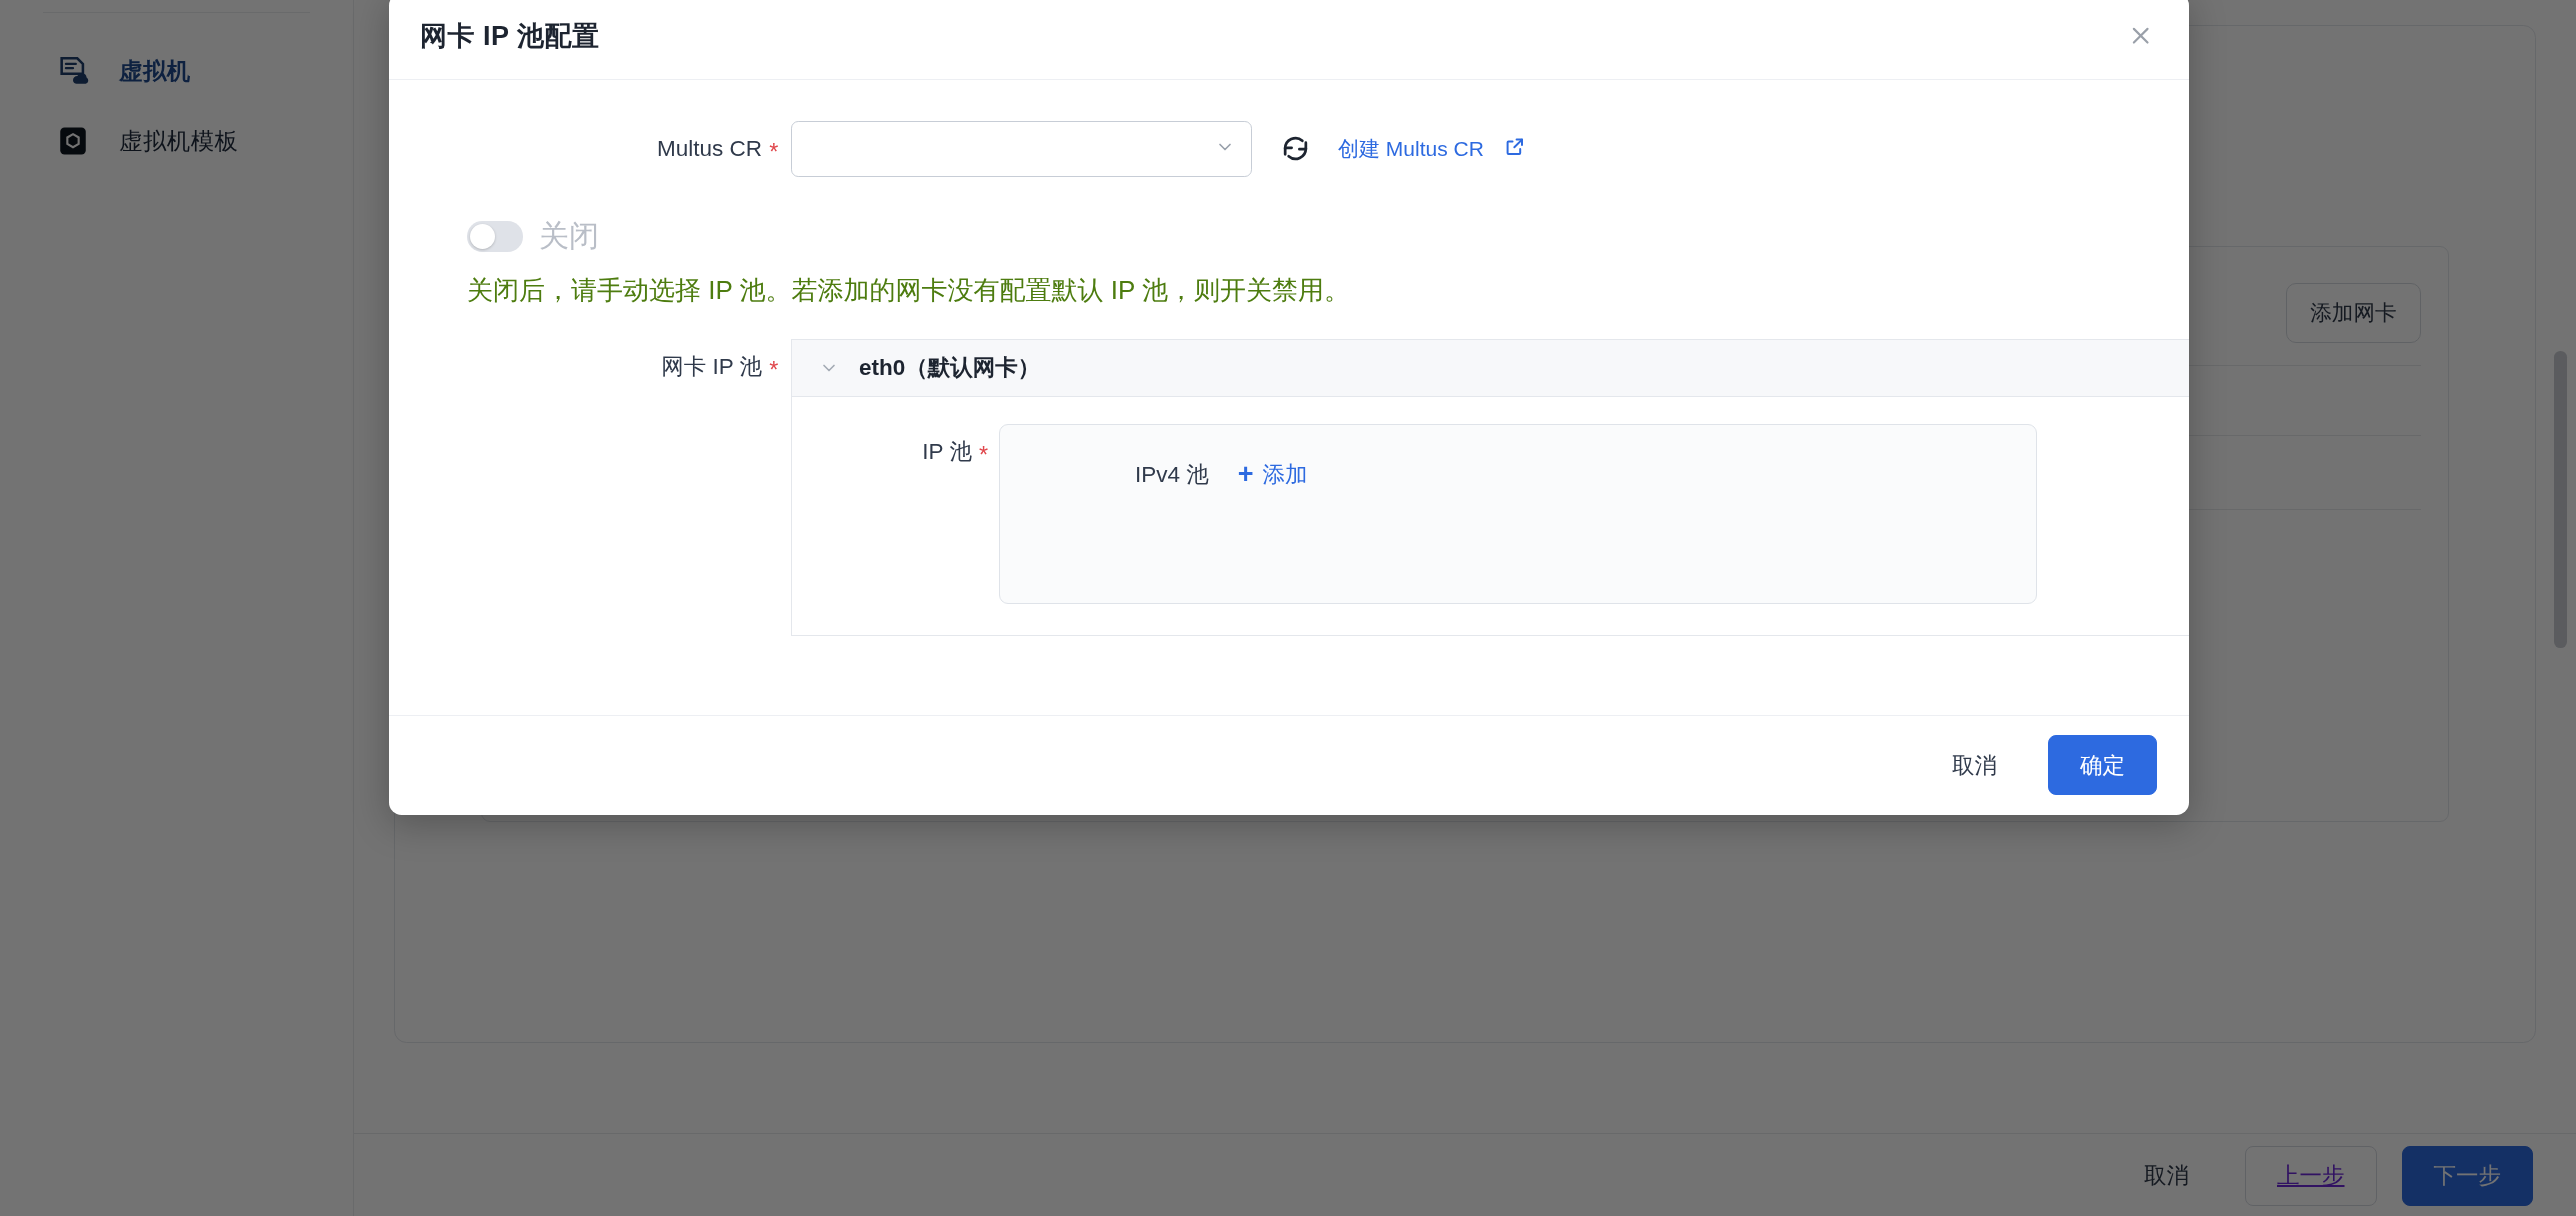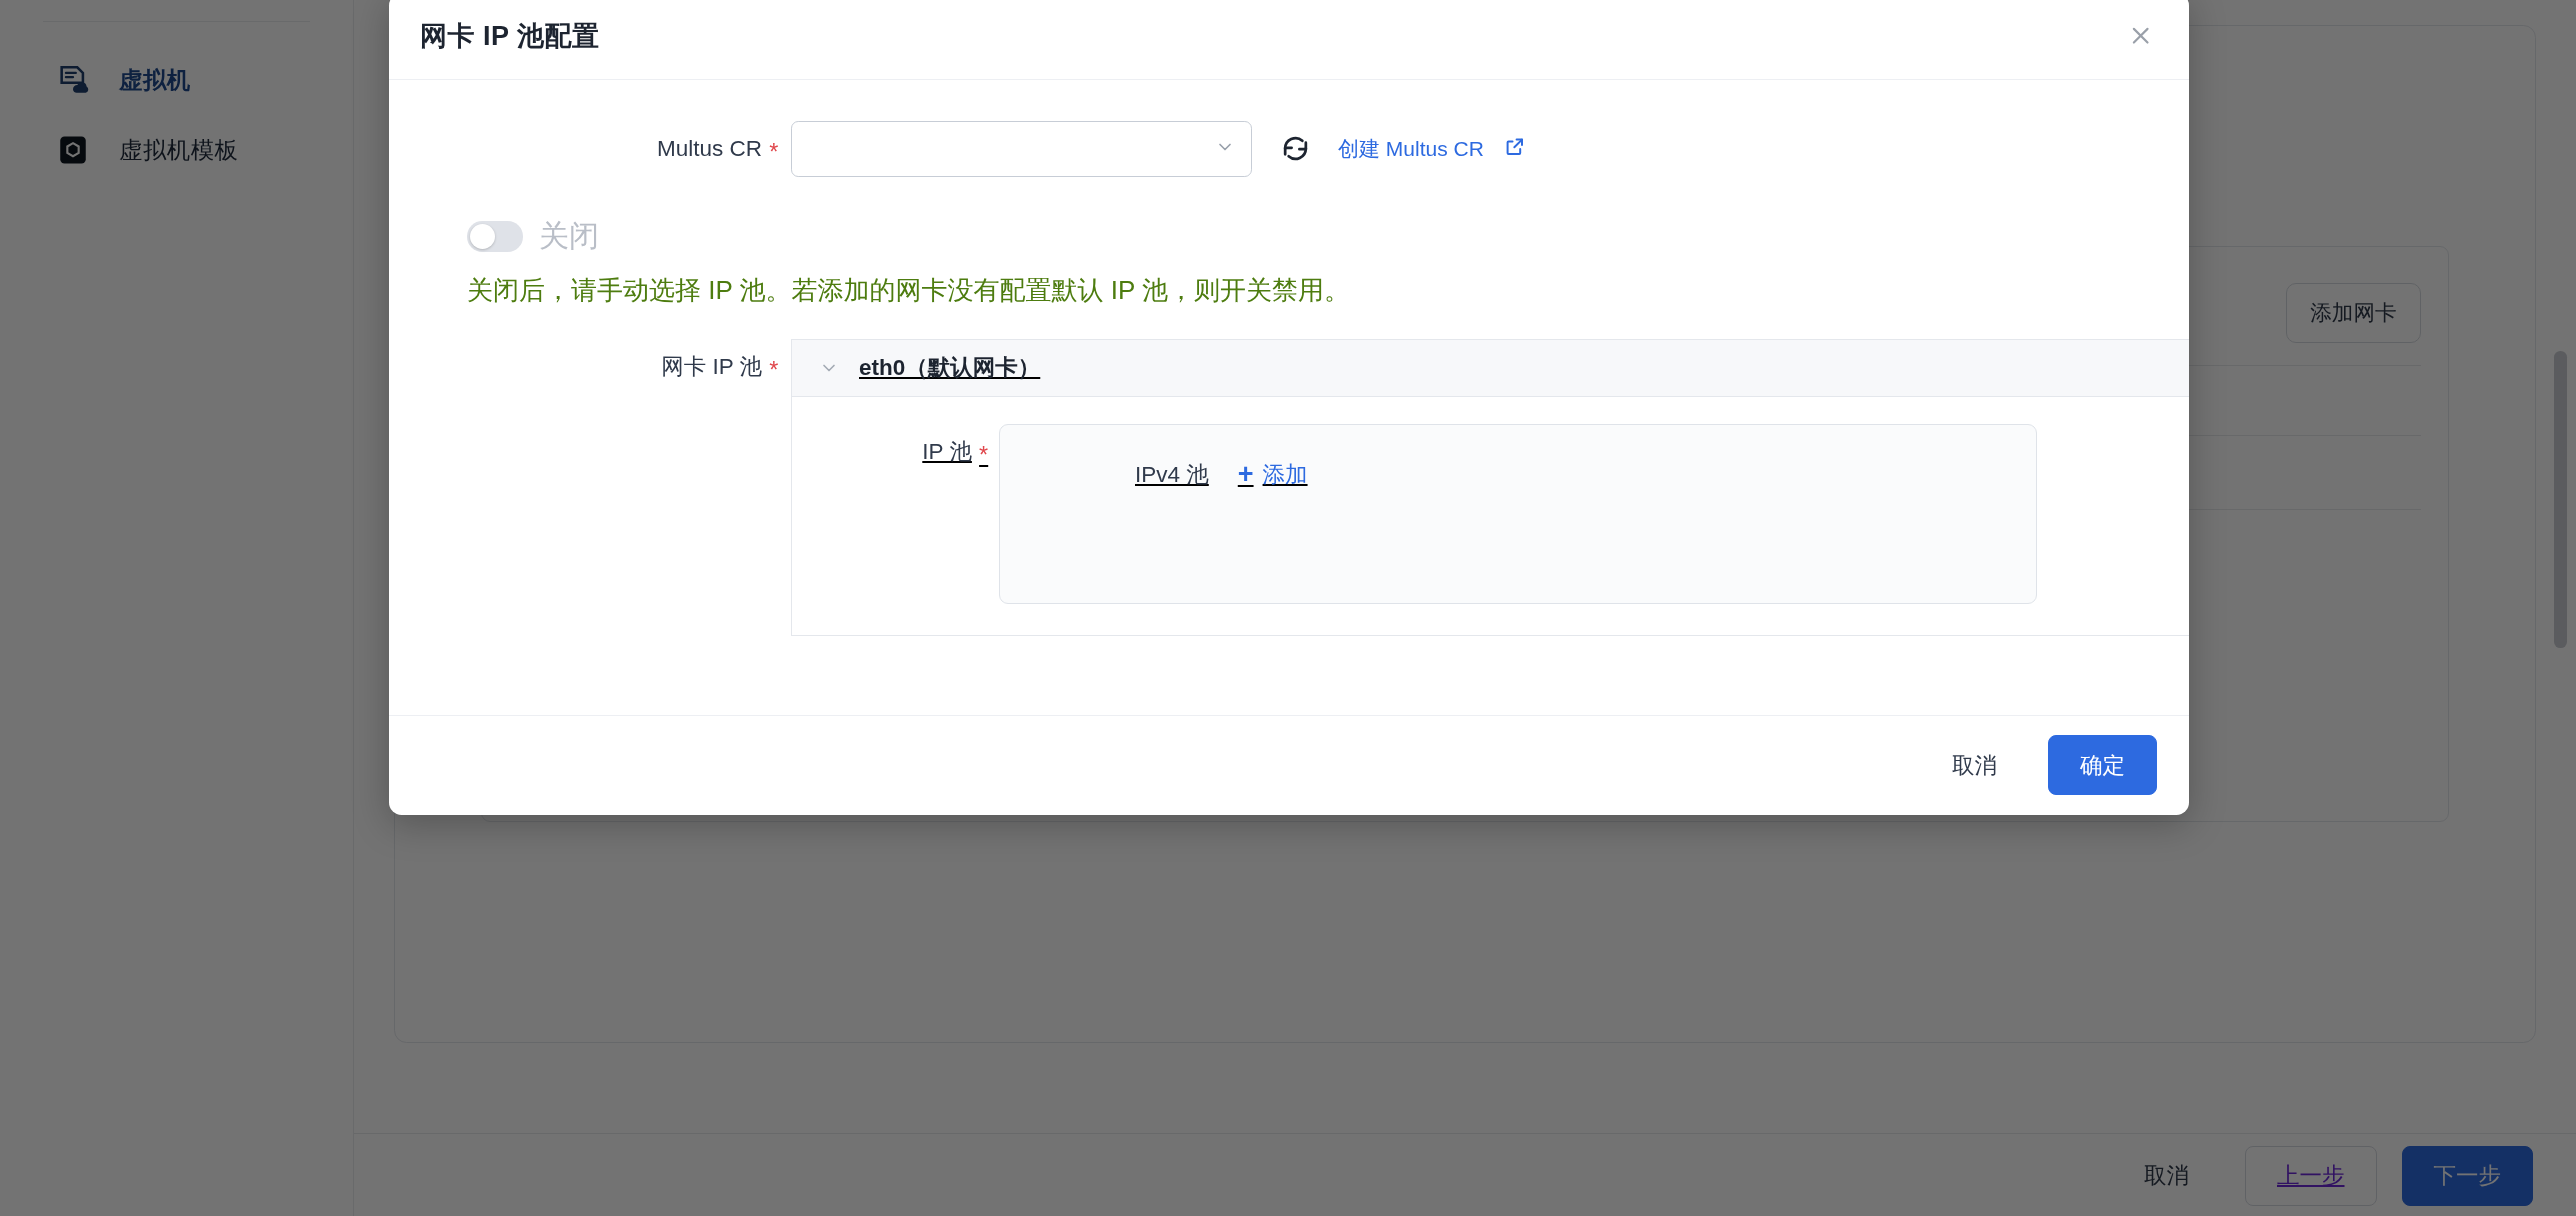--- a/index.html
+++ b/index.html
@@ -5,21 +5,21 @@
   html,body{margin:0;padding:0;}
   body{
     width:2576px;height:1217px;overflow:hidden;
     font-family:"Liberation Sans","DejaVu Sans",sans-serif;
     background:#ffffff;position:relative;
   }
   
   #app{position:absolute;inset:0;background:#ffffff;display:flex;}
   .sidebar{
     width:354px;flex:none;background:#ffffff;border-right:0.9px solid #e8eaee;
-    padding-top:14px;box-sizing:border-box;
+    padding-top:5px;box-sizing:border-box;
   }
   .sb-divider{height:0.9px;background:#e8eaee;margin:7.2px 43px 23.4px 43px;}
   .sb-item{display:flex;align-items:center;gap:27px;padding:16px 0 16px 54px;cursor:pointer;}
   .sb-icon{width:38px;height:38px;flex:none;display:flex;align-items:center;justify-content:center;}
   .sb-label{font-size:23.4px;color:#1f2b3d;letter-spacing:0.5px;}
   .sb-item.active .sb-label{color:#1f4b8e;font-weight:600;}
   .content{flex:1;position:relative;background:#ffffff;display:flex;flex-direction:column;}
   .content-scroll{flex:1;padding:25px 40px 0 40px;box-sizing:border-box;position:relative;overflow:hidden;}
   .panel-card{
     background:#ffffff;border:0.9px solid #e3e6eb;border-radius:12.6px;
@@ -88,21 +88,21 @@
   .refresh-ic{width:36px;height:36px;cursor:pointer;display:flex;align-items:center;justify-content:center;}
   .link{color:#2d6ae0;font-size:21px;cursor:pointer;display:flex;align-items:center;gap:20px;}
   
   .switch-line{display:flex;align-items:center;gap:16px;height:56px;}
   .switch{width:56px;height:31px;border-radius:15.3px;background:#dfe2e8;position:relative;cursor:pointer;flex:none;}
   .switch .knob{position:absolute;left:2.7px;top:2.7px;width:25px;height:25px;border-radius:50%;
                 background:#fff;box-shadow:0 0.9px 2.7px rgba(0,0,0,.2);}
   .switch-text{font-size:30px;color:#b9bec7;}
   .hint{font-size:26px;color:#4d7c0f;margin-top:5.4px;line-height:1.6;}
   
-  .collapse{border:0.9px solid #e4e7ec;border-radius:0;width:1405px;box-sizing:border-box;overflow:hidden;background:#fff;text-decoration:underline;}
+  .collapse{border:0.9px solid #e4e7ec;border-radius:0;width:1405px;box-sizing:border-box;overflow:hidden;background:#fff;}
   .collapse-head{height:56px;background:#f7f8fa;display:flex;align-items:center;gap:20px;
                  padding:0 27px;border-bottom:0.9px solid #e4e7ec;cursor:pointer;}
   .collapse-title{font-size:22.5px;color:#1d2430;font-weight:600;}
   .collapse-body{padding:27px 0 31px 0;}
   .ip-row{display:flex;align-items:flex-start;}
   .ip-label{width:207px;flex:none;text-align:right;padding-right:10.8px;box-sizing:border-box;
             font-size:22.5px;color:#303a4b;display:flex;align-items:center;justify-content:flex-end;
             gap:7.2px;height:56px;}
   .ip-box{
     width:1038px;height:180px;border:0.9px solid #dfe3e9;border-radius:9px;background:#fafbfc;

